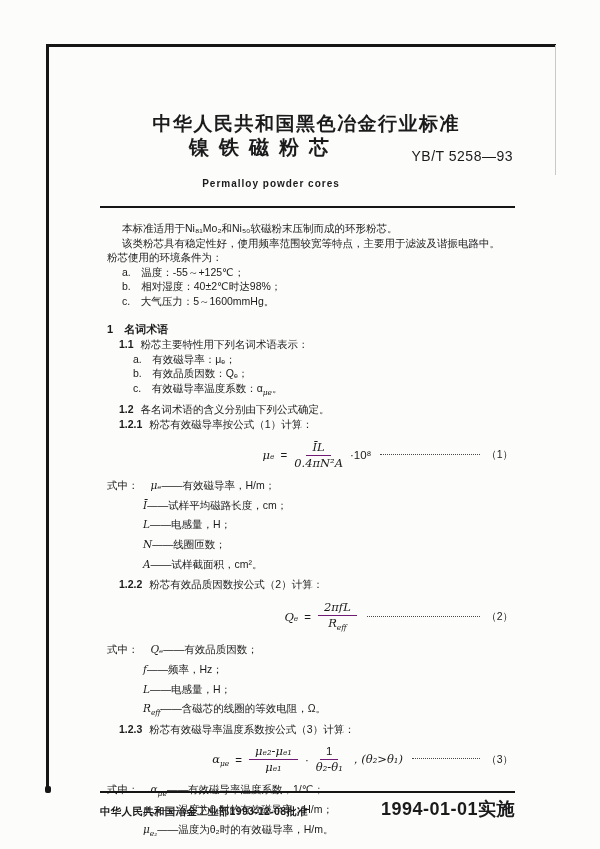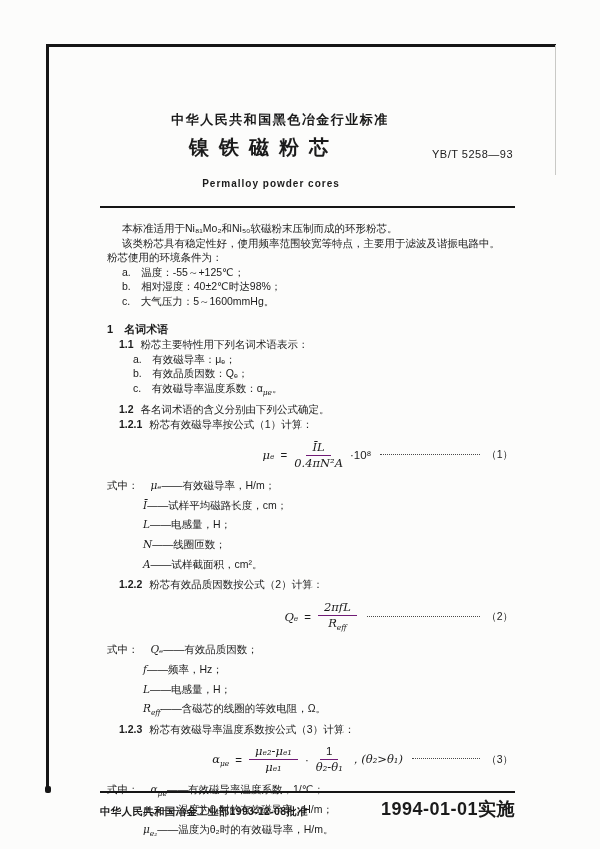--- a/index.html
+++ b/index.html
@@ -13,25 +13,25 @@
     background:#fcfcfb; color:#1b1b1b; overflow:hidden;
   }
   
   .scan-edge-top  { position:absolute; left:46px; top:44px; width:510px; height:3px; background:#161616; }
   .scan-edge-left { position:absolute; left:46px; top:44px; width:3px; height:748px; background:#161616; }
   .scan-edge-right{ position:absolute; left:555px; top:45px; width:1px; height:130px; background:#c9c9c6; }
   .scan-blob      { position:absolute; left:45px; top:786px; width:6px; height:7px; background:#161616; border-radius:2px; }
 
   .content { position:absolute; left:100px; top:0; width:415px; height:849px; font-size:10.5px; }
 
-  .std-type { position:absolute; top:111px; left:0; width:360px; text-align:center;
-              font-weight:700; font-size:13px; letter-spacing:1.5px; }
+  .std-type { position:absolute; top:111px; left:0; width:360px; text-align:right;
+              font-weight:700; font-size:19px; letter-spacing:1.5px; }
   .title    { position:absolute; top:134px; left:0; width:318px; text-align:center;
               font-weight:700; font-size:20px; letter-spacing:10px; text-indent:10px; white-space:nowrap; }
-  .std-no   { position:absolute; top:148px; right:2px; font-size:11px; letter-spacing:0.5px; }
+  .std-no   { position:absolute; top:148px; right:2px; font-size:14px; letter-spacing:0.5px; }
   .title-en { position:absolute; top:178px; left:12px; width:318px; text-align:center;
               font-weight:700; font-size:10px; letter-spacing:1px; }
 
   .rule       { position:absolute; left:0; right:0; height:2px; background:#151515; }
   .rule-top   { top:206px; }
   .rule-bottom{ top:791px; }
 
   .flow { position:absolute; top:221px; left:0; width:415px; }
   .ln { margin:0; line-height:14.6px; font-size:10.5px; white-space:nowrap; }
   .ind0 { margin-left:7px; }

